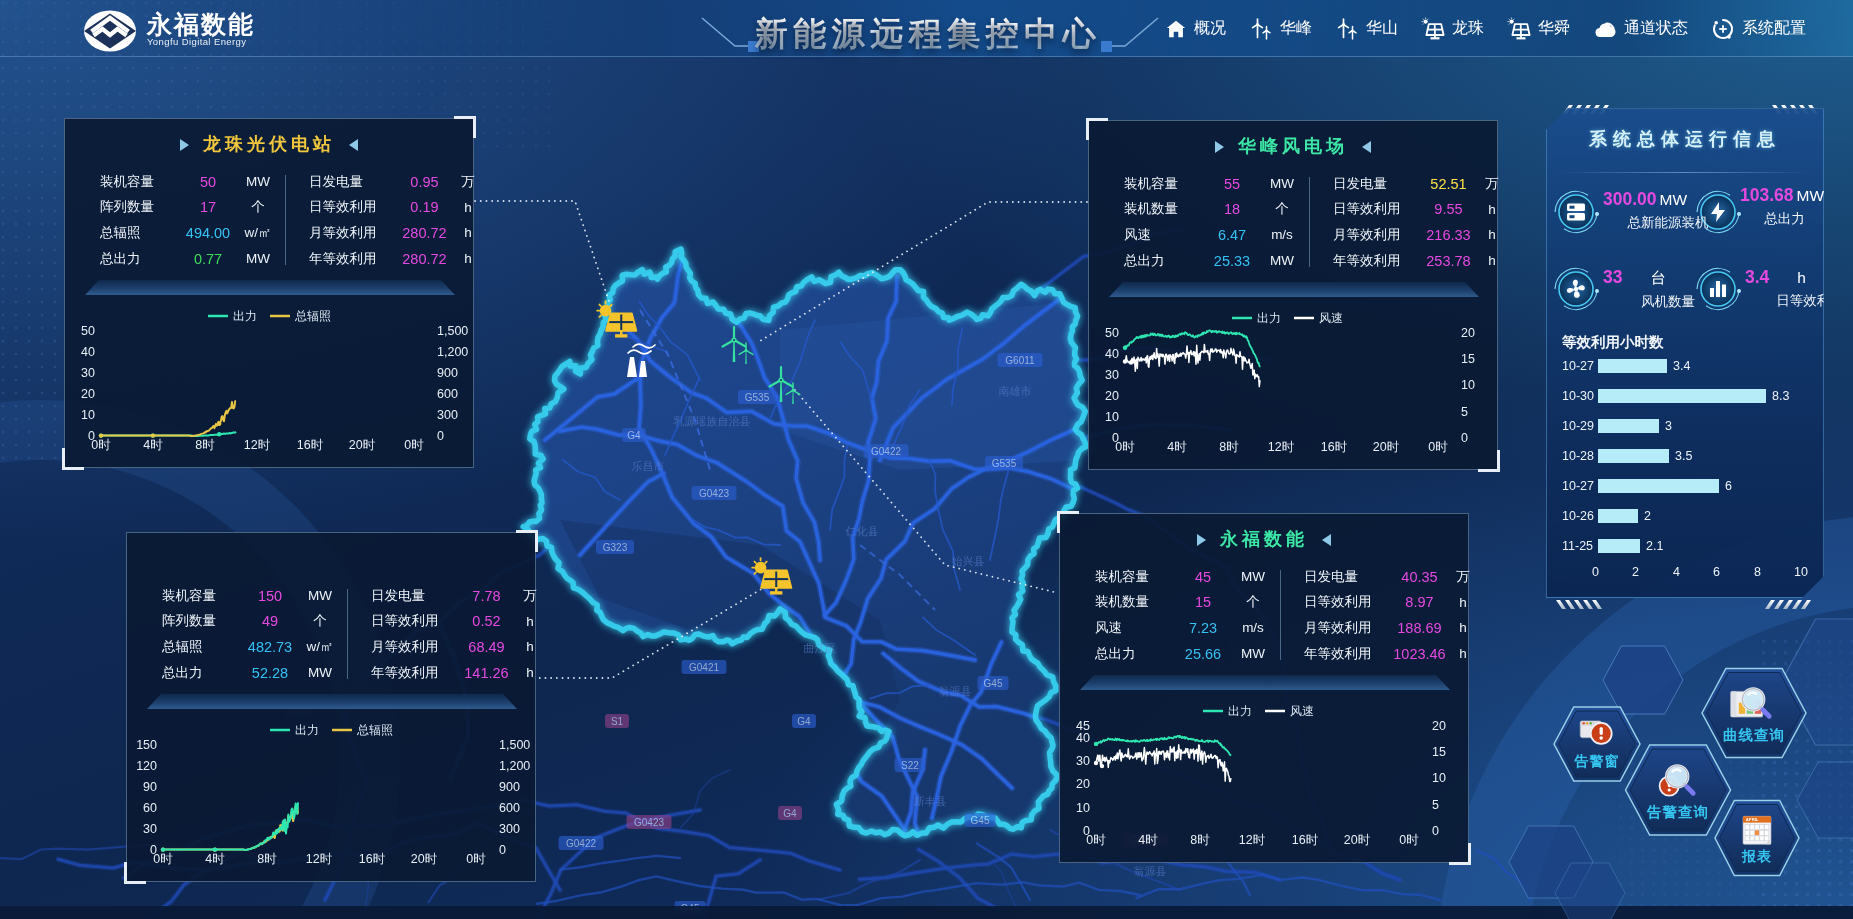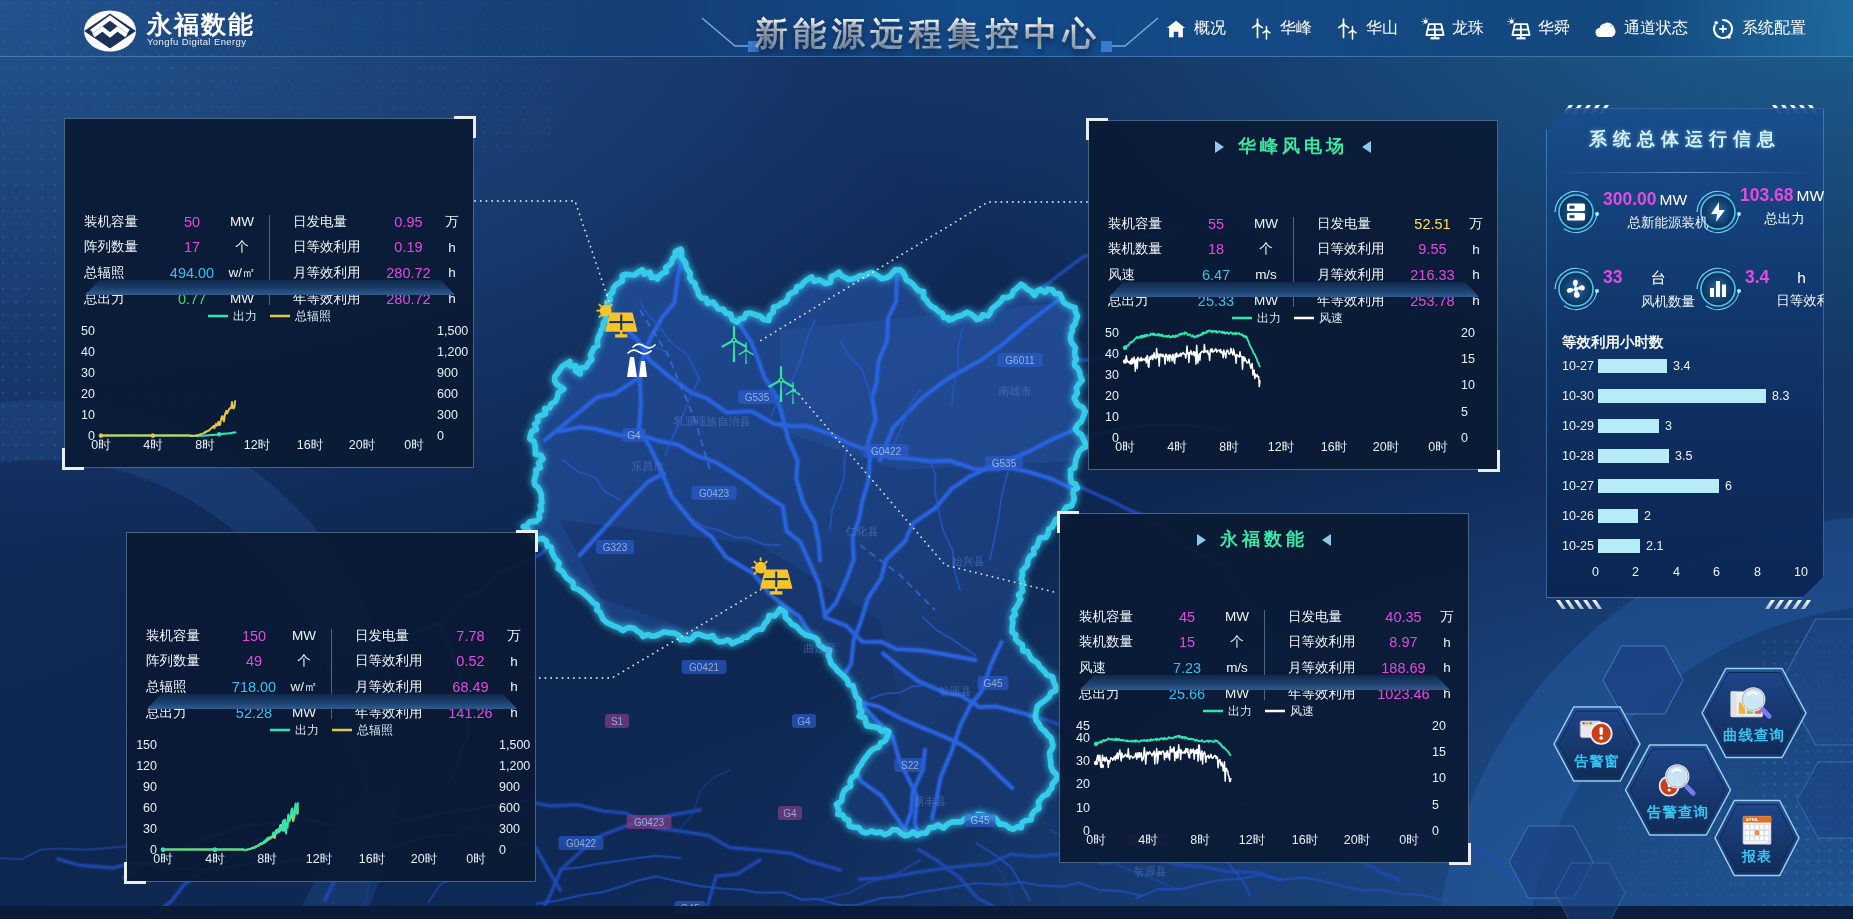--- a/index.html
+++ b/index.html
@@ -22,21 +22,21 @@
   border:1px solid rgba(125,160,195,0.55); }
 .corner { position:absolute; width:22px; height:22px; }
 .corner.tr { right:-3px; top:-3px; border-top:3px solid #e8eef5; border-right:3px solid #e8eef5; }
 .corner.bl { left:-3px; bottom:-3px; border-bottom:3px solid #e8eef5; border-left:3px solid #e8eef5; }
 .corner.tl { left:-3px; top:-3px; border-top:3px solid #e8eef5; border-left:3px solid #e8eef5; }
 .corner.br { right:-3px; bottom:-3px; border-bottom:3px solid #e8eef5; border-right:3px solid #e8eef5; }
 .ptitle { position:absolute; top:13px; width:100%; text-align:center; font-size:18px; font-weight:bold; letter-spacing:4px; }
 .arr { display:inline-block; width:0; height:0; border-top:6px solid transparent; border-bottom:6px solid transparent; vertical-align:middle; margin:0 14px; }
 .arr-r { border-left:9px solid #8fc8e8; }
 .arr-l { border-right:9px solid #8fc8e8; }
-.stats { position:absolute; left:0; top:50px; width:100%; display:flex;margin-top:40px; }
+.stats { position:absolute; left:16px; top:50px; width:100%; display:flex; }
 .scol { width:197px; }
 .scol:last-child { width:200px; }
 .sdiv { width:1px; background:rgba(130,165,200,0.55); margin:6px 5px 6px 7px; }
 .srow { display:flex; align-items:center; height:25.6px; font-size:13.5px; color:#eef3f8; }
 .scol:first-child .slab { margin-left:19px; width:78px; }
 .scol:first-child .sval { width:60px; text-align:center; font-size:14.5px; }
 .scol:first-child .sunit { width:40px; text-align:center; }
 .scol:last-child .slab { margin-left:18px; width:88px; }
 .scol:last-child .sval { width:55px; text-align:center; font-size:14.5px; }
 .scol:last-child .sunit { width:32px; text-align:center; }
@@ -645,20 +645,21 @@
             </g>
           </svg>
           <span>系统配置</span>
         </span>
 </div>
 </div>
 
 <div class="panel" style="left:64px;top:118px">
   <div class="corner tr"></div>
       <div class="corner bl"></div>
+  <div class="ptitle" style="color:#f0c63c"><span class="arr arr-r"></span><span class="ttxt">龙珠光伏电站</span><span class="arr arr-l"></span></div>
   <div class="stats">
         <div class="scol">
           <div class="srow">
             <span class="slab">装机容量</span>
             <span class="sval" style="color:#e54ae0">50</span>
             <span class="sunit">MW</span>
           </div>
 <div class="srow">
             <span class="slab">阵列数量</span>
             <span class="sval" style="color:#e54ae0">17</span>
@@ -826,21 +827,21 @@
             <span class="sval" style="color:#e54ae0">150</span>
             <span class="sunit">MW</span>
           </div>
 <div class="srow">
             <span class="slab">阵列数量</span>
             <span class="sval" style="color:#e54ae0">49</span>
             <span class="sunit">个</span>
           </div>
 <div class="srow">
             <span class="slab">总辐照</span>
-            <span class="sval" style="color:#35c1f1">718.00</span>
+            <span class="sval" style="color:#35c1f1">482.73</span>
             <span class="sunit">w/㎡</span>
           </div>
 <div class="srow">
             <span class="slab">总出力</span>
             <span class="sval" style="color:#35c1f1">52.28</span>
             <span class="sunit">MW</span>
           </div>
         </div>
         <div class="sdiv"></div>
         <div class="scol">
@@ -1061,21 +1062,21 @@
         <span class="blab">10-27</span>
         <div class="bar" style="width:121px"></div>
         <span class="bval" style="left:178px">6</span>
       </div>
 <div class="brow" style="top:399px">
         <span class="blab">10-26</span>
         <div class="bar" style="width:40px"></div>
         <span class="bval" style="left:97px">2</span>
       </div>
 <div class="brow" style="top:429px">
-        <span class="blab">10-25</span>
+        <span class="blab">11-25</span>
         <div class="bar" style="width:42px"></div>
         <span class="bval" style="left:99px">2.1</span>
       </div>
   <div class="bxaxis">
         <span style="left:45px">0</span>
 <span style="left:85px">2</span>
 <span style="left:126px">4</span>
 <span style="left:166px">6</span>
 <span style="left:207px">8</span>
 <span style="left:247px">10</span>

